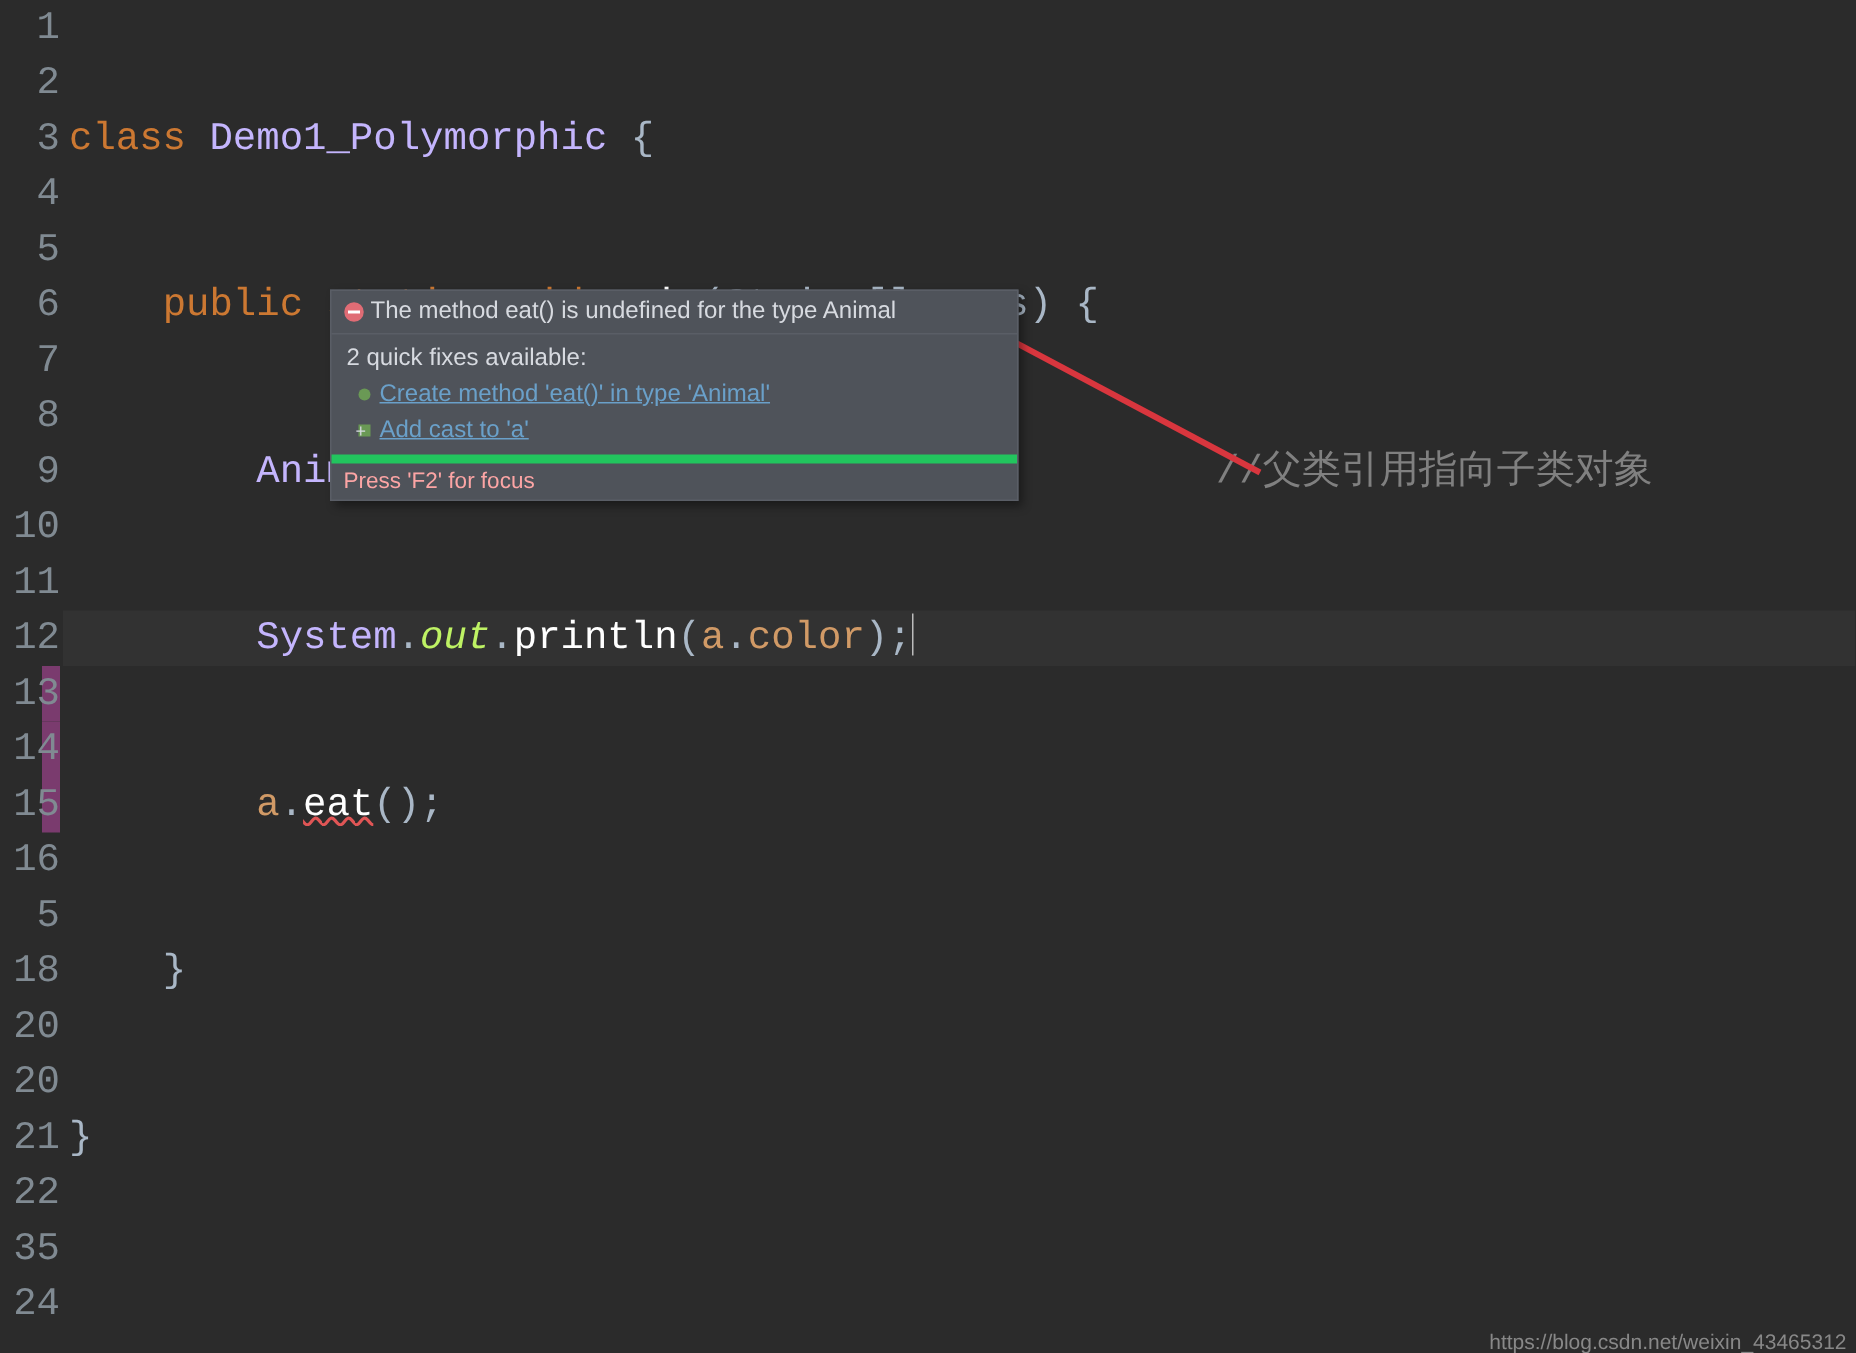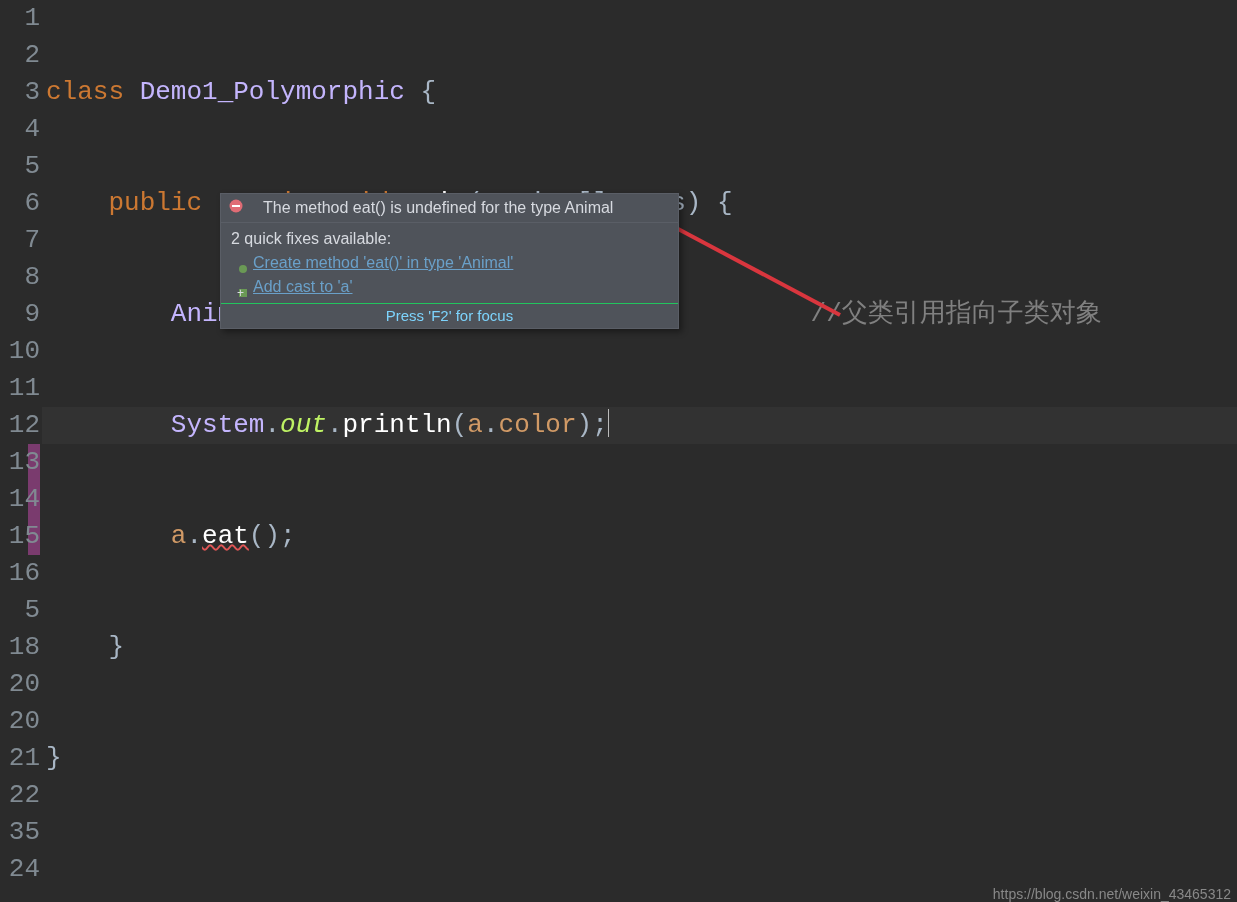--- a/index.html
+++ b/index.html
@@ -12,26 +12,26 @@
 .kw{color:#cc7832}
 .cls{color:#c4b5fd}
 .method{color:#ffffff}
 .field{color:#d19a66}
 .fieldItalic{color:#bef264;font-style:italic}
 .cmt{color:#808080}
 .punct{color:#a9b7c6}
 .err{text-decoration:underline wavy #e05555;text-decoration-thickness:2px}
 .cursor{display:inline-block;width:1px;height:28px;background:#bbb;vertical-align:middle;margin-top:-4px}
 .tip{position:absolute;left:220px;top:193px;width:457px;background:#4f535a;border:1px solid #5a5e66;box-shadow:3px 3px 6px rgba(0,0,0,.4);font-family:"Segoe UI",Arial,sans-serif;font-size:16px;line-height:20px;color:#d7dae0;z-index:5}
-.tip .hdr{padding:4px 8px;border-bottom:1px solid #5a5e66;display:flex;gap:20px}
+.tip .hdr{padding:4px 8px;border-bottom:1px solid #5a5e66;display:flex;align-items:center;gap:4px}
 .tip .hdr .ico{width:14px;height:14px;display:inline-block}
 .tip .body{padding:6px 10px}
-.tip .fix{margin:4px 0 0 8px;display:flex;align-items:flex-end;gap:6px}
+.tip .fix{margin:4px 0 0 8px;display:flex;align-items:center;gap:6px}
 .tip .fix a{color:#6aa0c9;text-decoration:underline;cursor:pointer}
-.tip .ftr{border-top:1px solid #22c55e;text-align:center;padding:2px 8px;color:#7dd3fc;font-size:15px}
+.tip .ftr{border-top:6px solid #22c55e;text-align:left;padding:2px 8px;color:#fca5a5;font-size:15px}
 .bullet-g{width:8px;height:8px;border-radius:50%;background:#6a9955;display:inline-block}
 .bullet-p{width:8px;height:8px;display:inline-block;background:#6a9955;position:relative}
 .bullet-p::before{content:"+";position:absolute;left:-2px;top:-6px;font-size:12px;color:#d7dae0}
 .arrow{position:absolute;left:630px;top:195px;z-index:4;pointer-events:none}
 .wm{position:absolute;right:6px;bottom:0;color:#888;font-family:Arial,sans-serif;font-size:14px}
 .gutter .diff0{background:linear-gradient(to right,#2b2b2b 0,#2b2b2b 70%,#7a3b6e 70%,#7a3b6e 100%)}
 </style>
 </head>
 <body>
 

